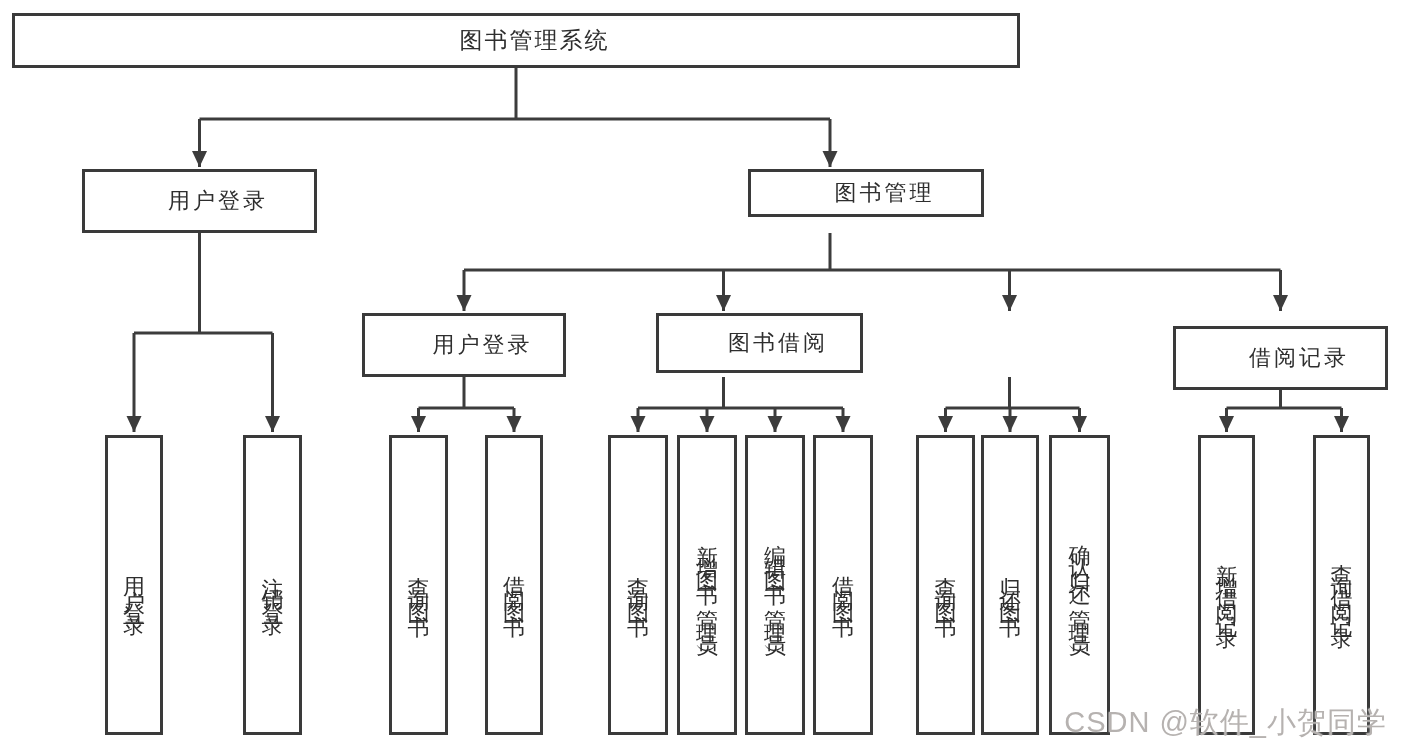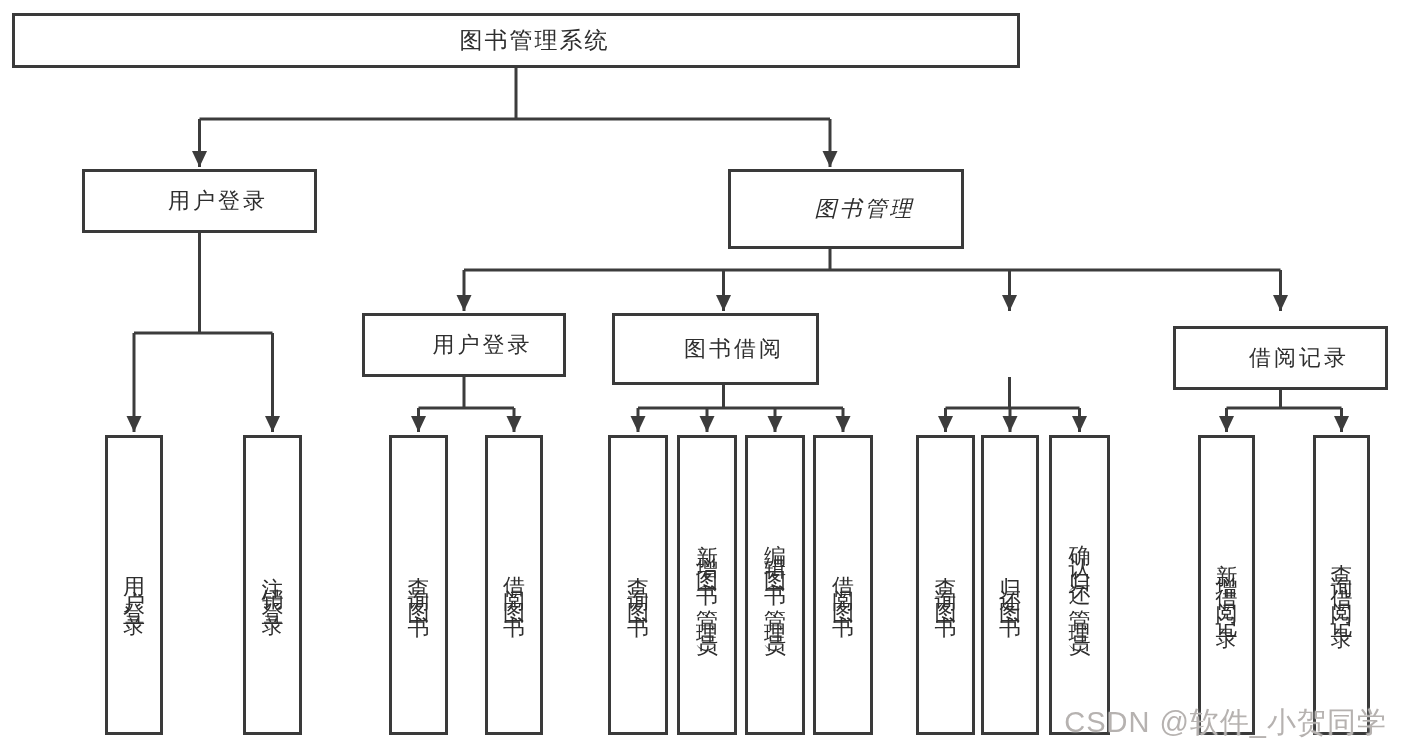--- a/index.html
+++ b/index.html
@@ -119,24 +119,24 @@
     <path class="ln" marker-end="url(#arrow)" d="M1079.5,408 V432"></path>
 
     <path class="ln" d="M1280.5,377 V408 M1226.5,408 H1341.5"></path>
     <path class="ln" marker-end="url(#arrow)" d="M1226.5,408 V432"></path>
     <path class="ln" marker-end="url(#arrow)" d="M1341.5,408 V432"></path>
   </svg>
 
   <div class="node title" style="left:12px;top:13px;width:1008px;height:55px;">图书管理系统</div>
 
   <div class="node" style="left:82px;top:169px;width:235px;height:64px;">用户登录</div>
-  <div class="node" style="left:728px;top:169px;width:236px;height:80px;font-style:italic;">图书管理</div>
+  <div class="node" style="left:748px;top:169px;width:236px;height:48px;">图书管理</div>
 
   <div class="node" style="left:362px;top:313px;width:204px;height:64px;">用户登录</div>
-  <div class="node" style="left:612px;top:313px;width:207px;height:72px;">图书借阅</div>
+  <div class="node" style="left:656px;top:313px;width:207px;height:60px;">图书借阅</div>
   <div class="node" style="left:1173px;top:313px;width:215px;height:64px;margin-top:13px;">借阅记录</div>
 
   <div class="vnode" style="left:105px;top:435px;width:58px;height:300px;">
     <span>用户登录</span>
   </div>
   <div class="vnode" style="left:243px;top:435px;width:59px;height:300px;">
     <span>注销登录</span>
   </div>
 
   <div class="vnode" style="left:389px;top:435px;width:59px;height:300px;">

